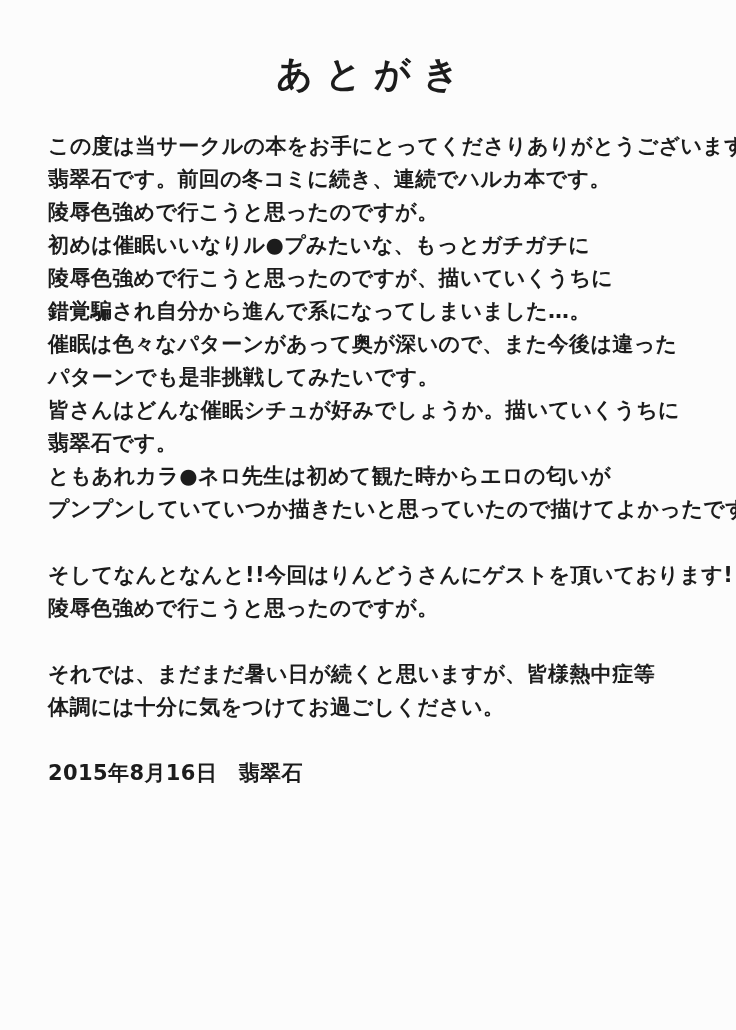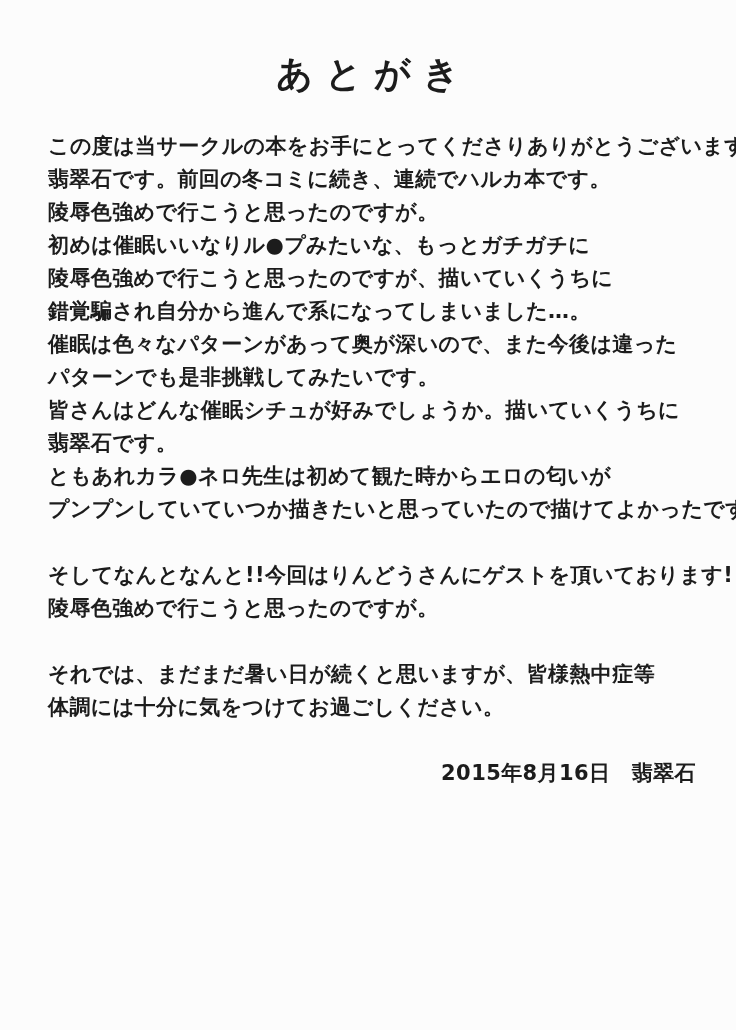--- a/index.html
+++ b/index.html
@@ -39,23 +39,22 @@
     margin: 0 0 33px 0;
     padding: 0;
   }
   .line {
     display: block;
     height: 33px;
     line-height: 33px;
     white-space: nowrap;
   }
   .signature {
-    margin: 12px;
+    margin: 0;
     padding: 0;
-    text-align: right;
   }
 </style>
 </head>
 <body>
 
 <div class="page">
 
   <h1 class="title">あとがき</h1>
 
   <div class="body">

